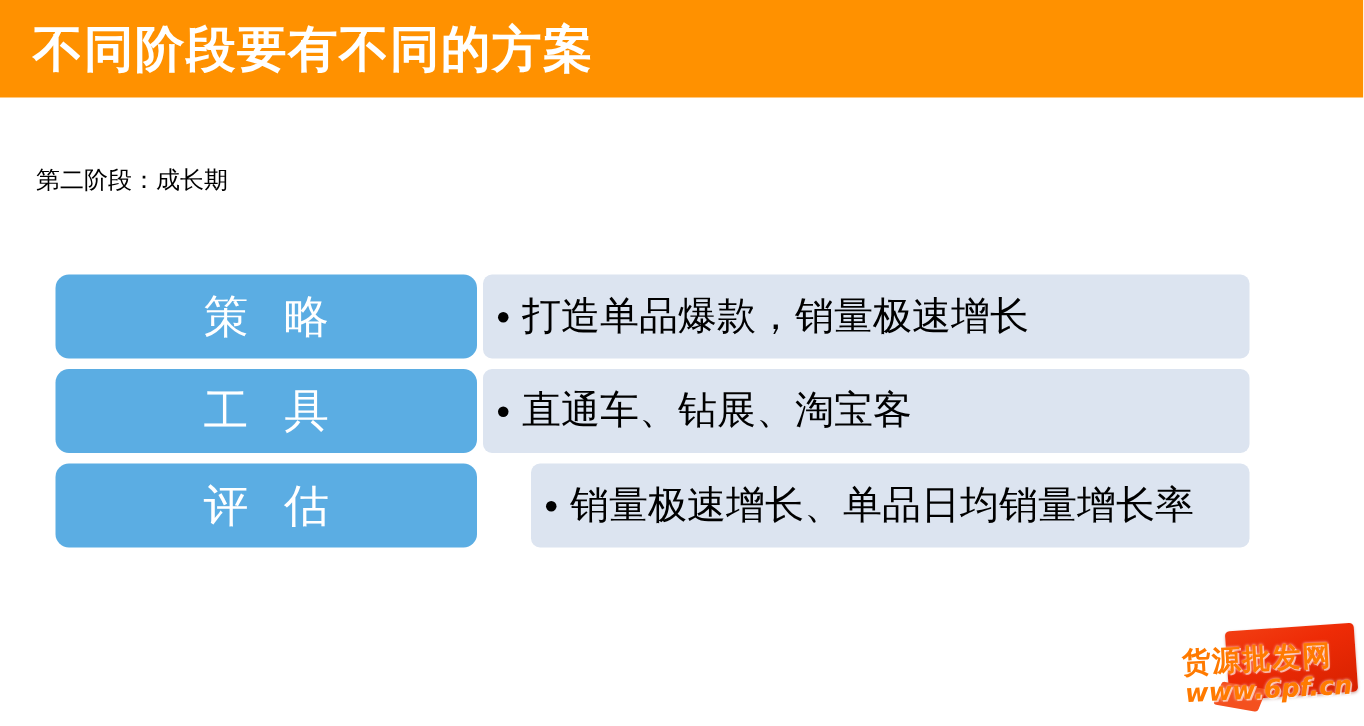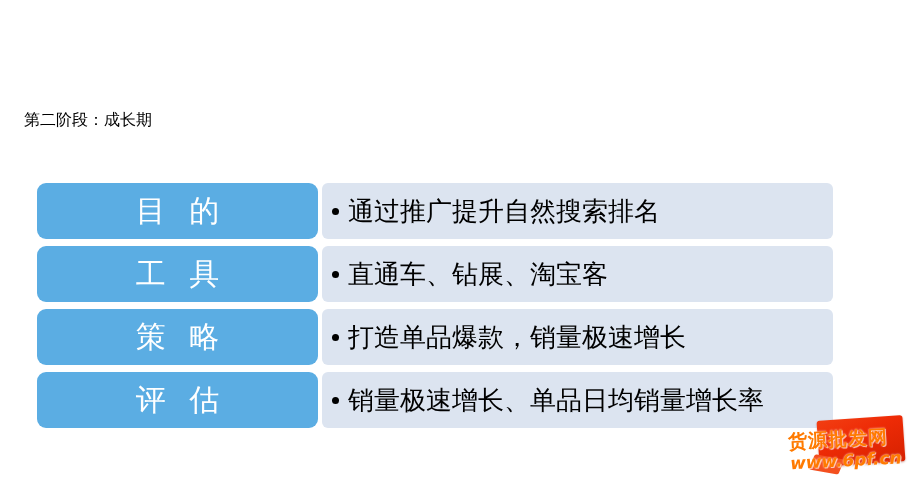--- a/index.html
+++ b/index.html
@@ -66,20 +66,21 @@
   }
   .row {
     position: relative;
     height: 56px;
     margin-bottom: 7px;
     display: flex;
     align-items: stretch;
   }
   .row:last-child {
     margin-bottom: 16px;
+    gap: 32px;
   }
 
   .row-label {
     width: 281px;
     flex: 0 0 281px;
     background: #5BADE3;
     border-radius: 9px;
     display: flex;
     align-items: center;
     justify-content: center;
@@ -174,50 +175,46 @@
     text-shadow: 0 0 2px rgba(255,255,255,0.9), 1px 1px 0 rgba(255,255,255,0.6);
     white-space: nowrap;
     transform: rotate(-3deg);
   }
 </style>
 </head>
 <body>
 
 <div class="slide">
 
+  <div class="title-bar">
+    <div class="title-text">不同阶段要有不同的方案</div>
+  </div>
 
   <div class="subtitle">第二阶段：成长期</div>
 
   <div class="rows">
 
+
     <div class="row">
-      <div class="row-label">目 的</div>
+      <div class="row-label">策 略</div>
       <div class="row-body">
         <span class="bullet"></span>
-        <span class="row-body-text">通过推广提升自然搜索排名</span>
+        <span class="row-body-text">打造单品爆款，销量极速增长</span>
       </div>
     </div>
 
     <div class="row">
       <div class="row-label">工 具</div>
       <div class="row-body">
         <span class="bullet"></span>
         <span class="row-body-text">直通车、钻展、淘宝客</span>
       </div>
     </div>
 
     <div class="row">
-      <div class="row-label">策 略</div>
-      <div class="row-body">
-        <span class="bullet"></span>
-        <span class="row-body-text">打造单品爆款，销量极速增长</span>
-      </div>
-    </div>
-
-    <div class="row">
       <div class="row-label">评 估</div>
       <div class="row-body">
         <span class="bullet"></span>
         <span class="row-body-text">销量极速增长、单品日均销量增长率</span>
       </div>
     </div>
 
   </div>
 
   <div class="watermark">

